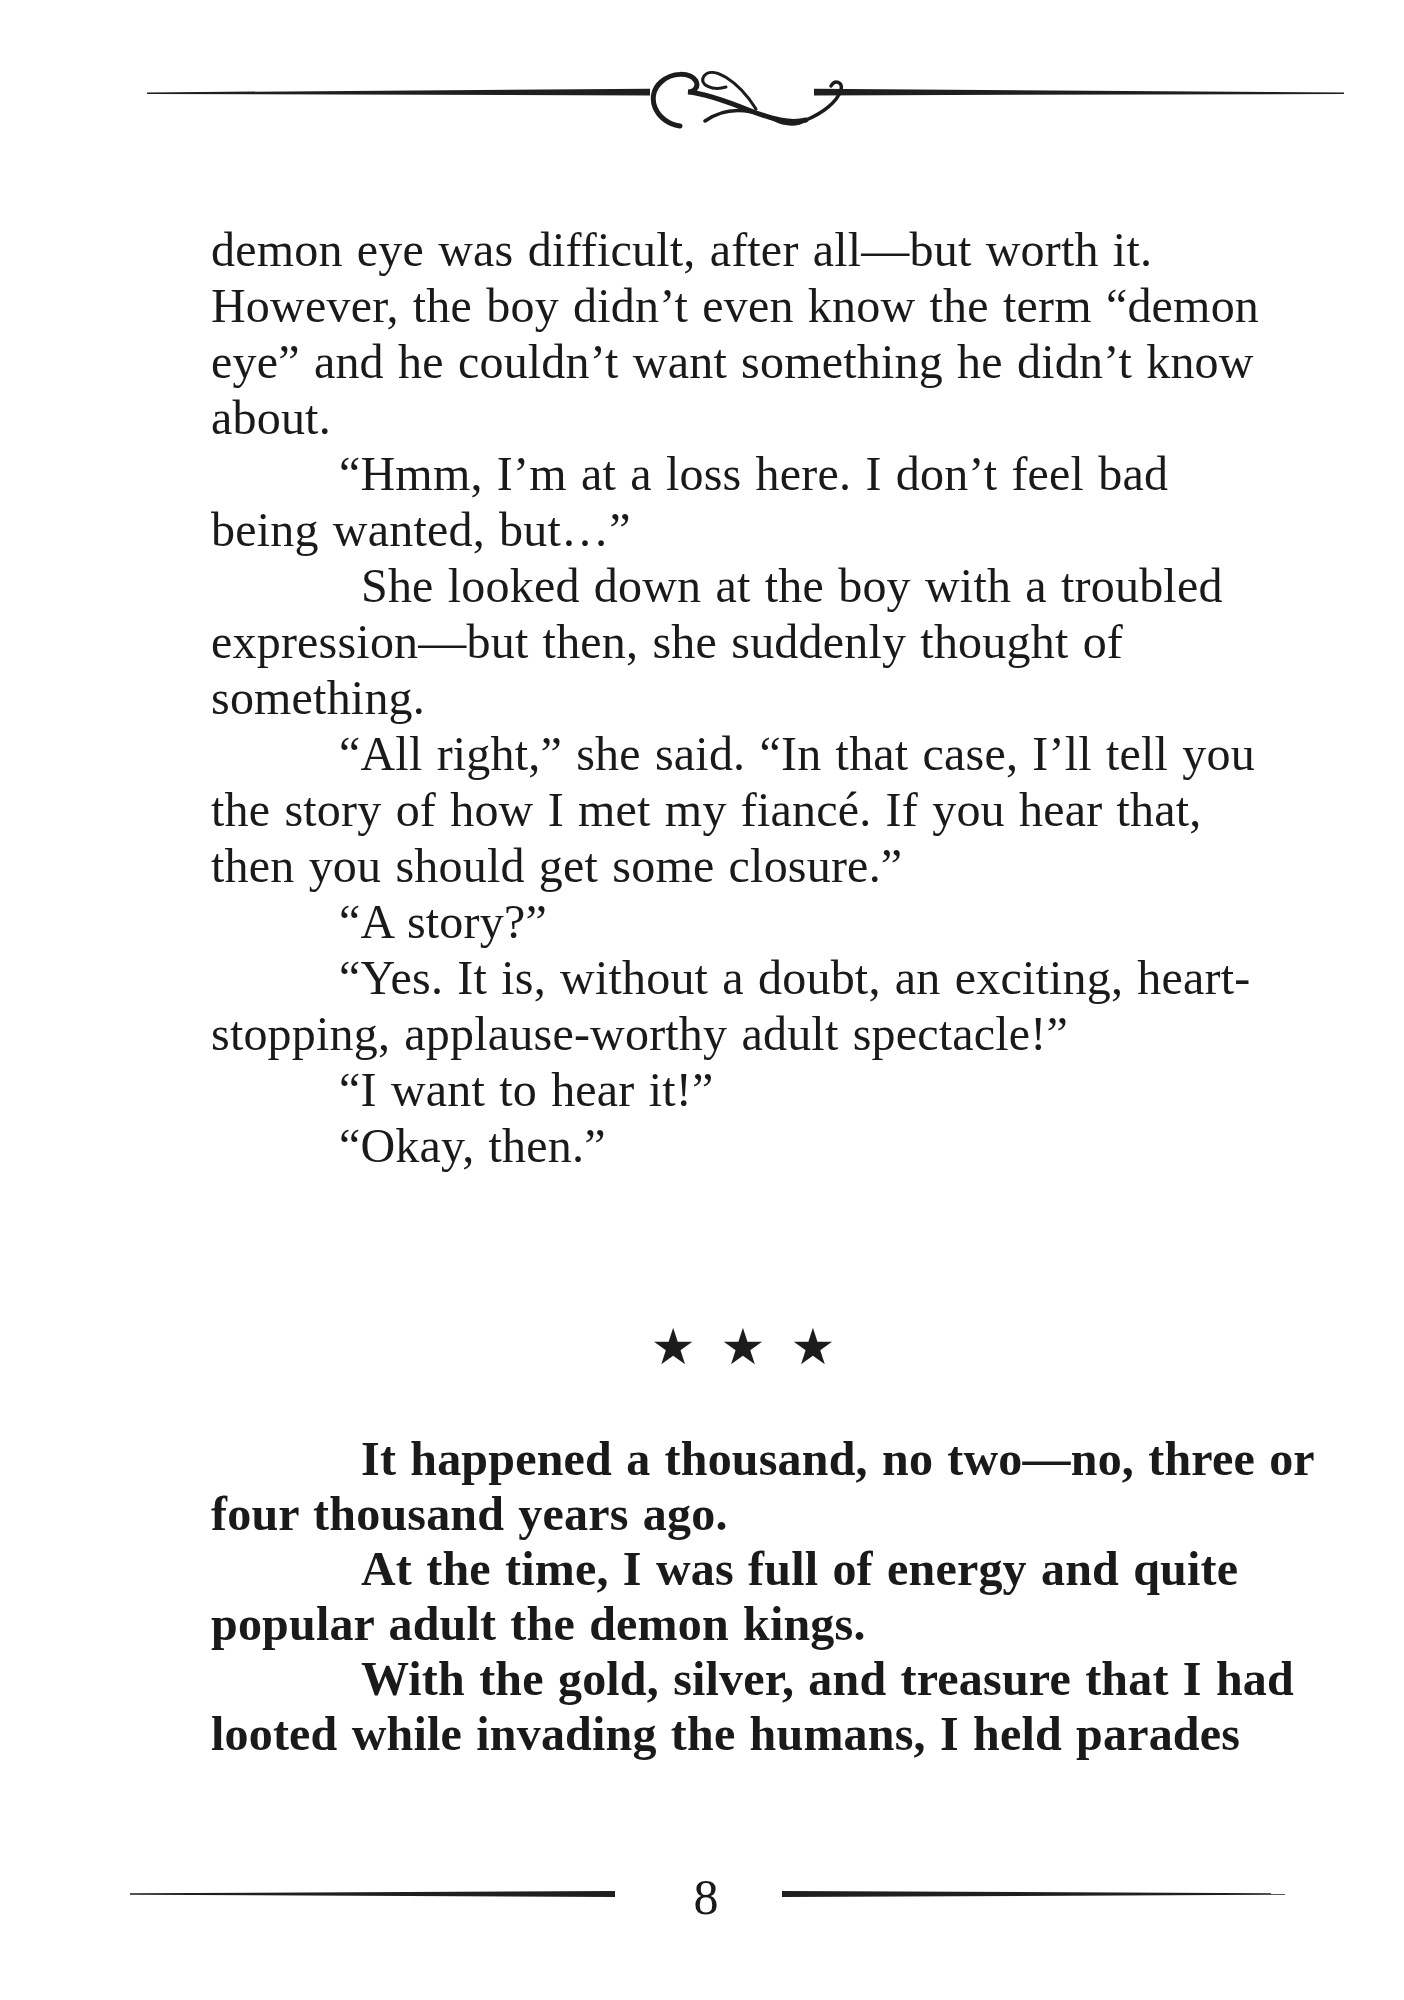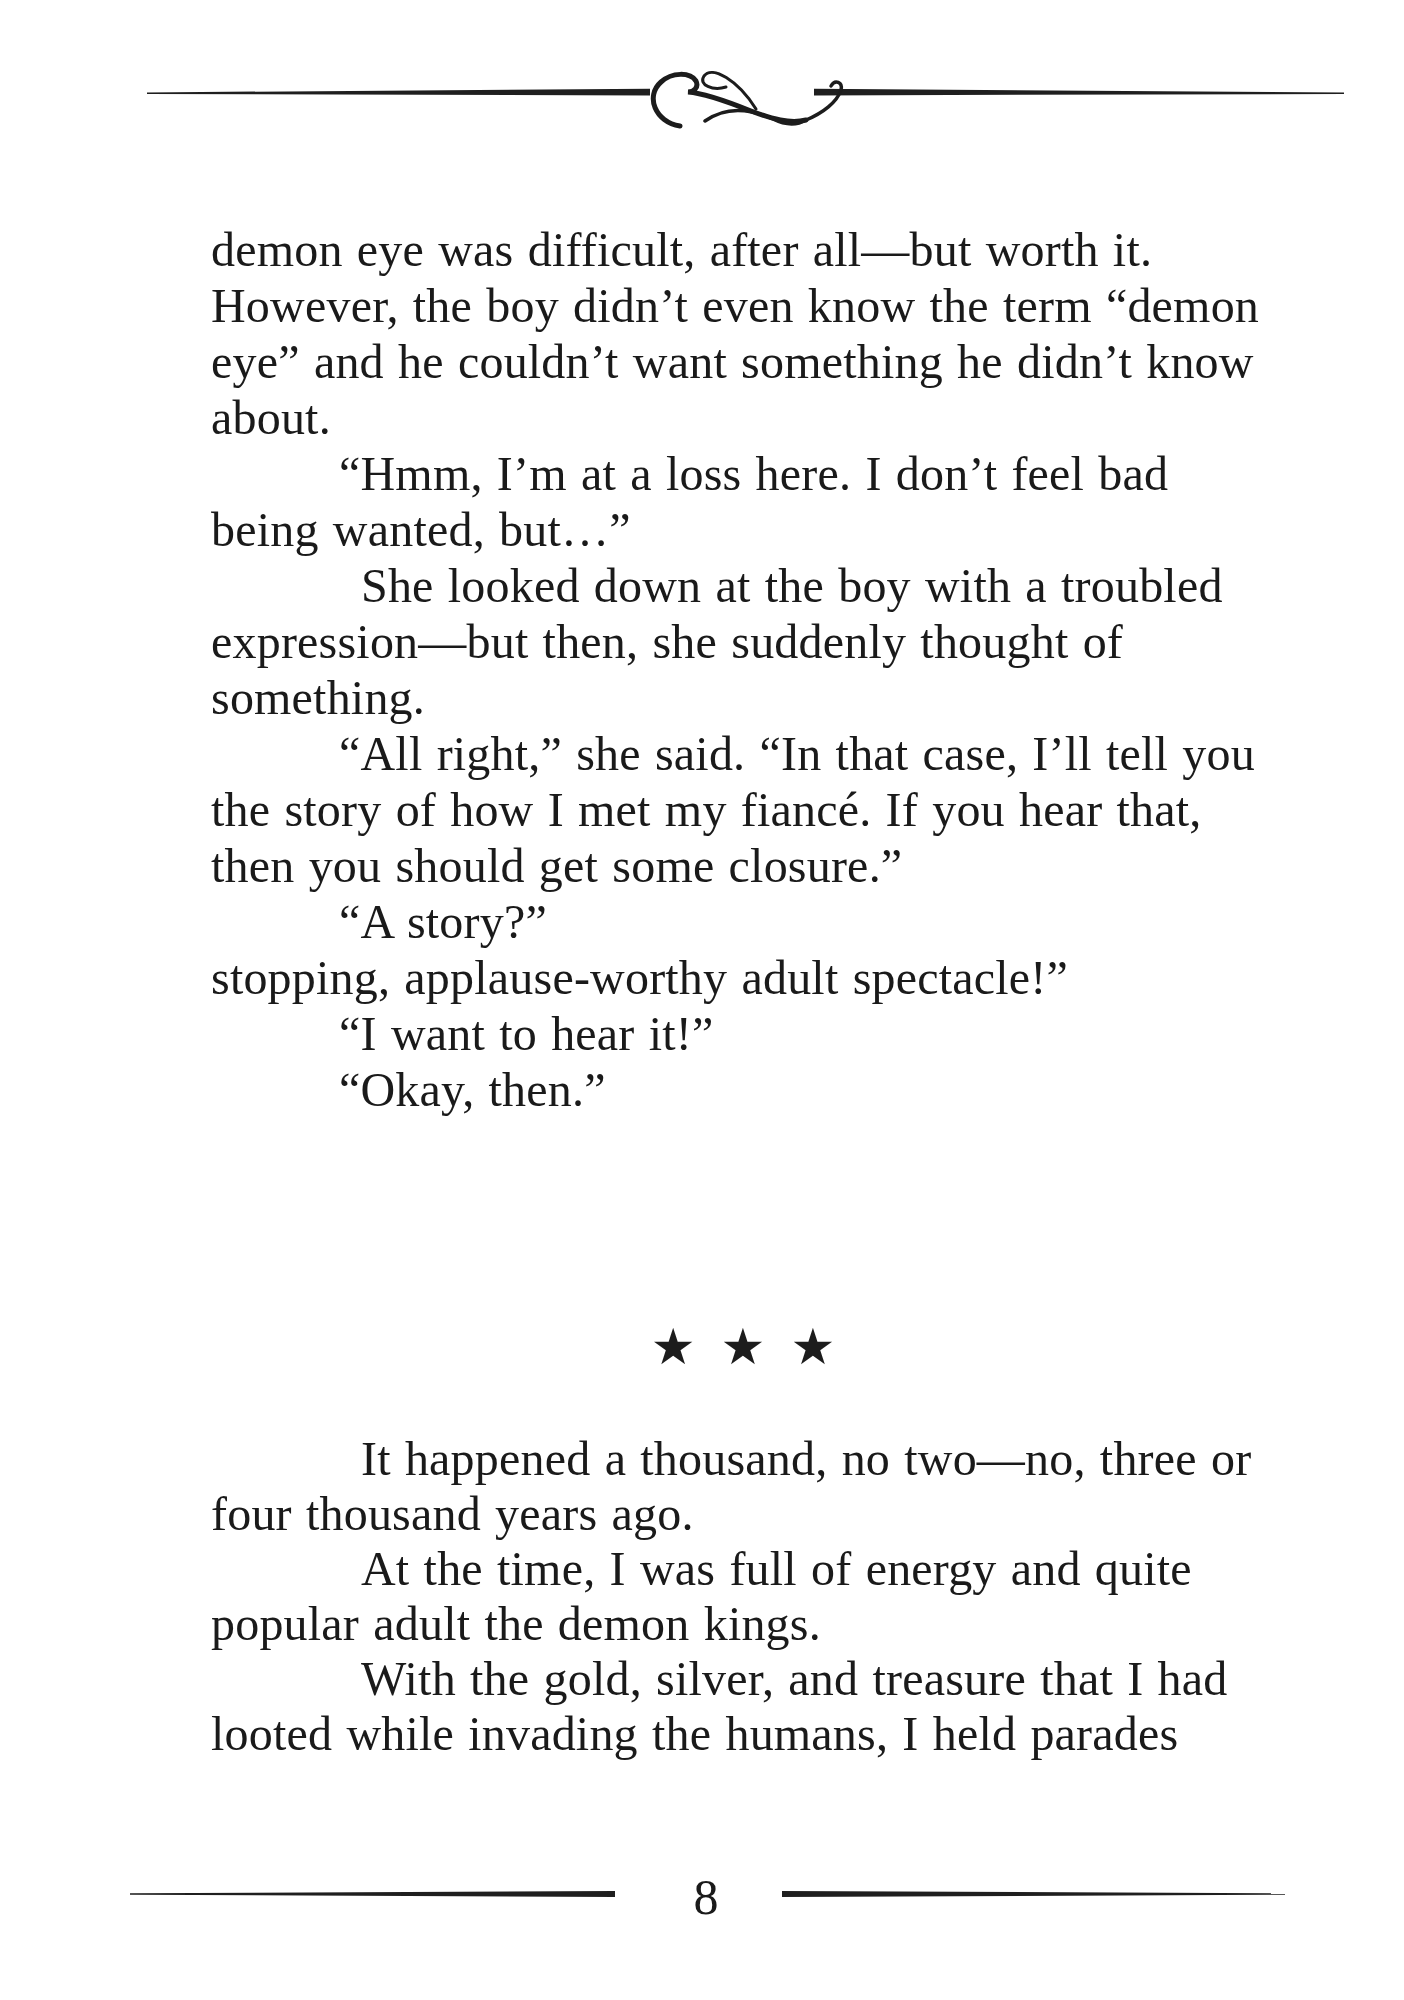--- a/index.html
+++ b/index.html
@@ -23,21 +23,21 @@
   .text-block{
     position:absolute;left:211px;width:1010px;
     font-size:48px;
     letter-spacing:0.2px;
     word-spacing:2px;
     white-space:nowrap;
   }
   #block1{top:222px;}
   #block1 .line{height:56px;line-height:56px;}
   #block2{top:1431px;}
-  #block2 .line{height:55px;line-height:55px;}
+  #block2 .line{height:55px;line-height:55px;font-weight:bold;}
   .line{white-space:nowrap;}
   .line.iq{padding-left:128px;}   
   .line.in2{padding-left:150px;}  
   .line.gap{margin-top:24px;}
   .scene-break{
     position:absolute;left:211px;top:1318px;width:1002px;
     display:flex;justify-content:center;gap:25px;
     padding-left:62px;box-sizing:border-box;
     color:#1c1c1c;
   }
@@ -86,20 +86,21 @@
       <div class="line">about.</div>
       <div class="line iq">“Hmm, I’m at a loss here. I don’t feel bad</div>
       <div class="line">being wanted, but…”</div>
       <div class="line in2">She looked down at the boy with a troubled</div>
       <div class="line">expression—but then, she suddenly thought of</div>
       <div class="line">something.</div>
       <div class="line iq">“All right,” she said. “In that case, I’ll tell you</div>
       <div class="line">the story of how I met my fiancé. If you hear that,</div>
       <div class="line">then you should get some closure.”</div>
       <div class="line iq">“A story?”</div>
+      <div class="line iq">“Yes. It is, without a doubt, an exciting, heart-</div>
       <div class="line">stopping, applause-worthy adult spectacle!”</div>
       <div class="line iq">“I want to hear it!”</div>
       <div class="line iq">“Okay, then.”</div>
     </div>
 
   <div class="scene-break">
     <span class="star">★</span>
     <span class="star">★</span>
     <span class="star">★</span>
   </div>

